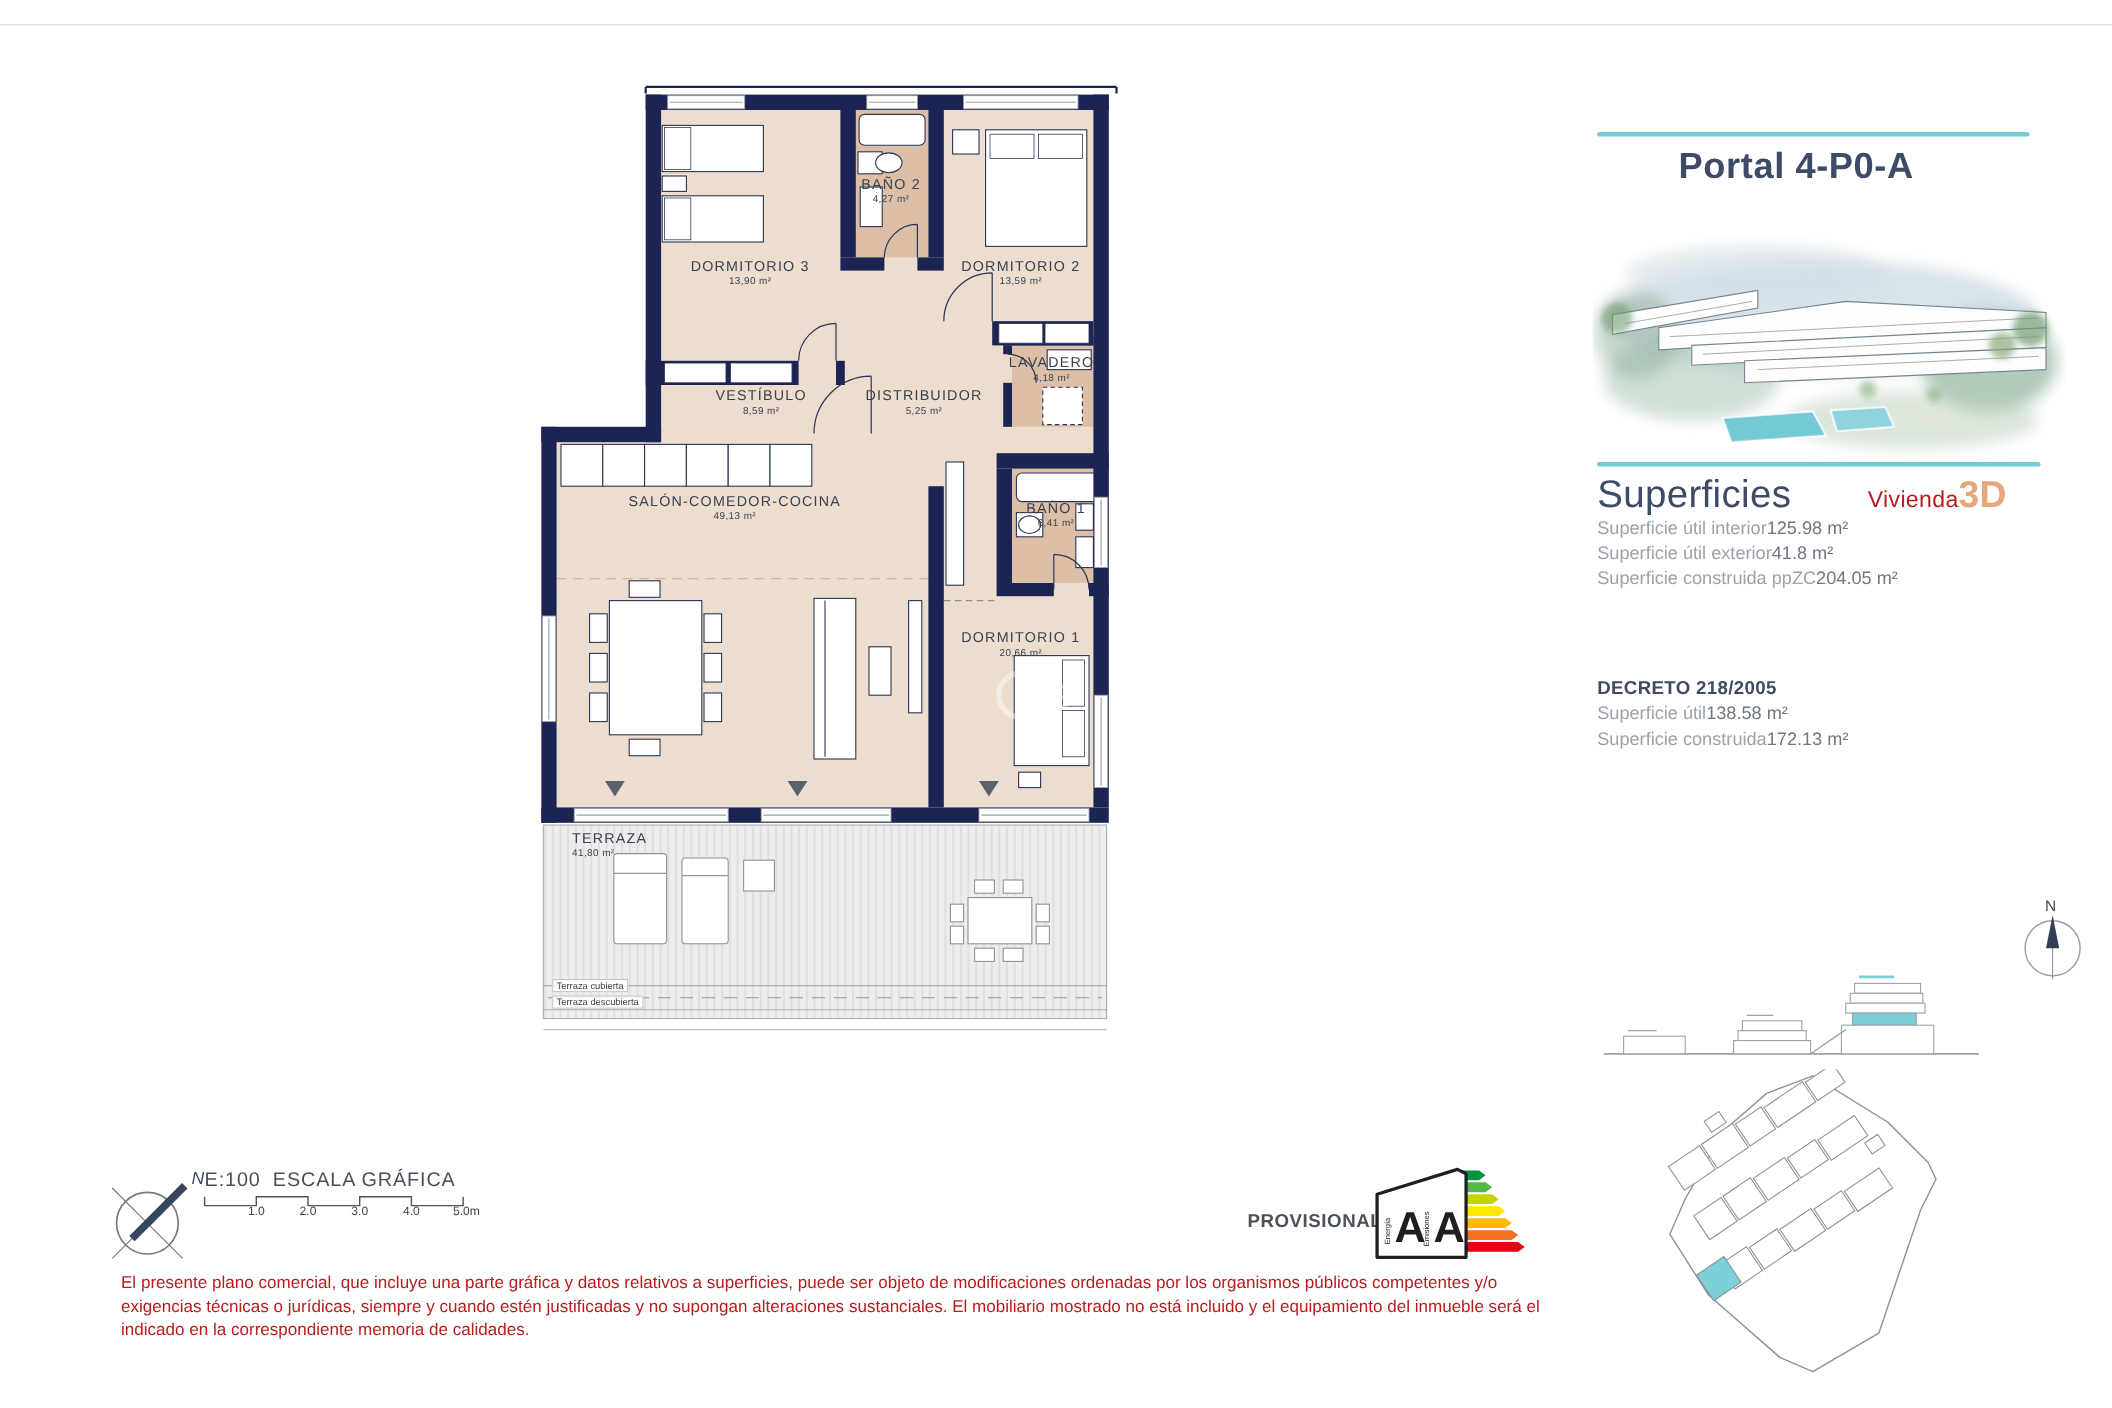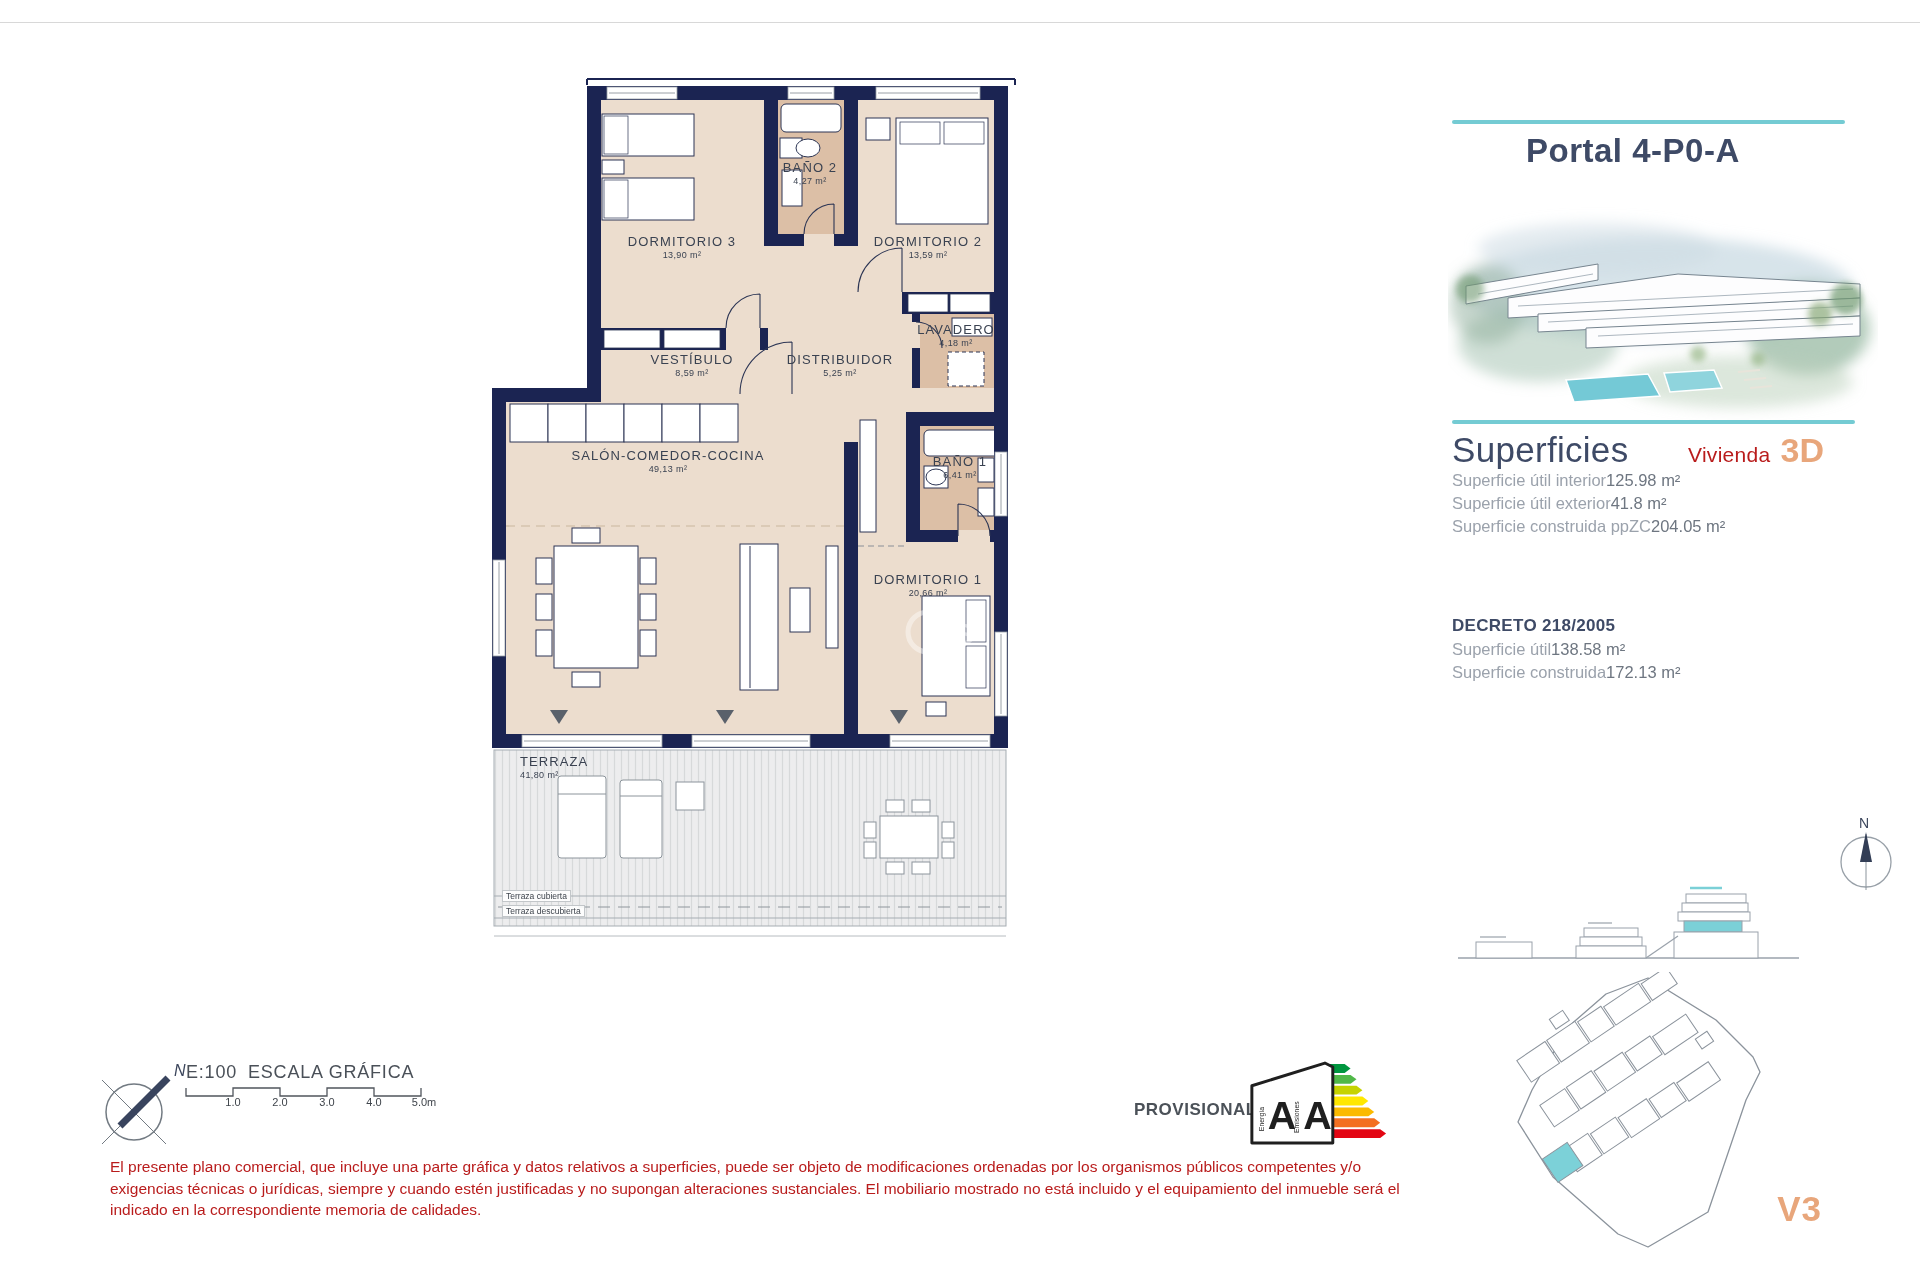--- a/index.html
+++ b/index.html
@@ -13,21 +13,21 @@
   .room-label .ar{font-size:9px;letter-spacing:.4px;margin-top:1px}
   .room-label.left{transform:none;text-align:left}
   .tiny{position:absolute;font-size:8.5px;color:#3f454d;background:rgba(255,255,255,.88);padding:0 3px;white-space:nowrap;border:1px solid #c2c6c9;line-height:10px}
   
   .teal-line{position:absolute;height:4px;background:#74cbd3;border-radius:2px}
   .portal-title{position:absolute;left:1526px;top:132px;font-size:33px;font-weight:bold;color:#3e4a66;letter-spacing:.5px}
   .sup-head{position:absolute;left:1452px;top:430px;width:372px;display:flex;align-items:baseline;justify-content:space-between}
   .sup-title{font-size:35px;font-weight:normal;color:#3e4a66;letter-spacing:.3px}
   .viv-wrap{display:flex;align-items:baseline}
   .viv{color:#b91c1c;font-size:21px;font-weight:normal;letter-spacing:.3px}
-  .viv-code{color:#e8a67b;font-size:34px;font-weight:bold;margin-left:10px}
+  .viv-code{color:#e8a67b;font-size:34px;font-weight:bold;}
   .rows{position:absolute;left:1452px;width:372px}
   .row{display:flex;align-items:baseline;height:23px;font-size:16.5px}
   .row .lb{color:#9ba2ac}
   .row .vl{color:#6e7681}
   .dec-title{position:absolute;left:1452px;top:616px;font-size:17px;font-weight:bold;color:#3e4a66;letter-spacing:.3px}
   .version{position:absolute;left:1500px;top:1188px;width:322px;text-align:right;color:#e8a67b;font-weight:bold;font-size:35px;line-height:42px;letter-spacing:1px}
   
   .scale-cap{position:absolute;top:1062px;font-size:18px;color:#4a5058;letter-spacing:.8px}
   .tick{position:absolute;top:1096px;font-size:11px;color:#3f444b;transform:translateX(-50%)}
   .prov{position:absolute;left:1134px;top:1100px;font-size:17px;font-weight:bold;color:#4b5158;letter-spacing:.5px}
@@ -387,21 +387,20 @@
     <rect x="122" y="128" width="34" height="24"></rect>
     <rect x="158" y="130" width="30" height="22"></rect>
     <rect x="190" y="132" width="38" height="22"></rect>
     <rect x="36" y="120" width="30" height="28" fill="#7cd1d8"></rect>
     <rect x="120" y="8" width="16" height="12"></rect>
     <rect x="230" y="106" width="14" height="12"></rect>
   </g>
 </svg>
 
 <div class="version">
-  <div>V3</div>
 </div>
 
 <svg class="abs" style="left:82px;top:1052px" width="120" height="120" viewBox="0 0 120 120">
   <line x1="20" y1="92" x2="84" y2="28" stroke="#727a82" stroke-width="1"></line>
   <line x1="20" y1="28" x2="84" y2="92" stroke="#727a82" stroke-width="1"></line>
   <circle cx="52" cy="60" r="28" stroke="#727a82" stroke-width="1.5" fill="none"></circle>
   <line x1="38" y1="74" x2="86" y2="26" stroke="#39445e" stroke-width="7"></line>
   <text x="92" y="24" font-size="16" font-style="italic" fill="#3c465c">N</text>
 </svg>
 

